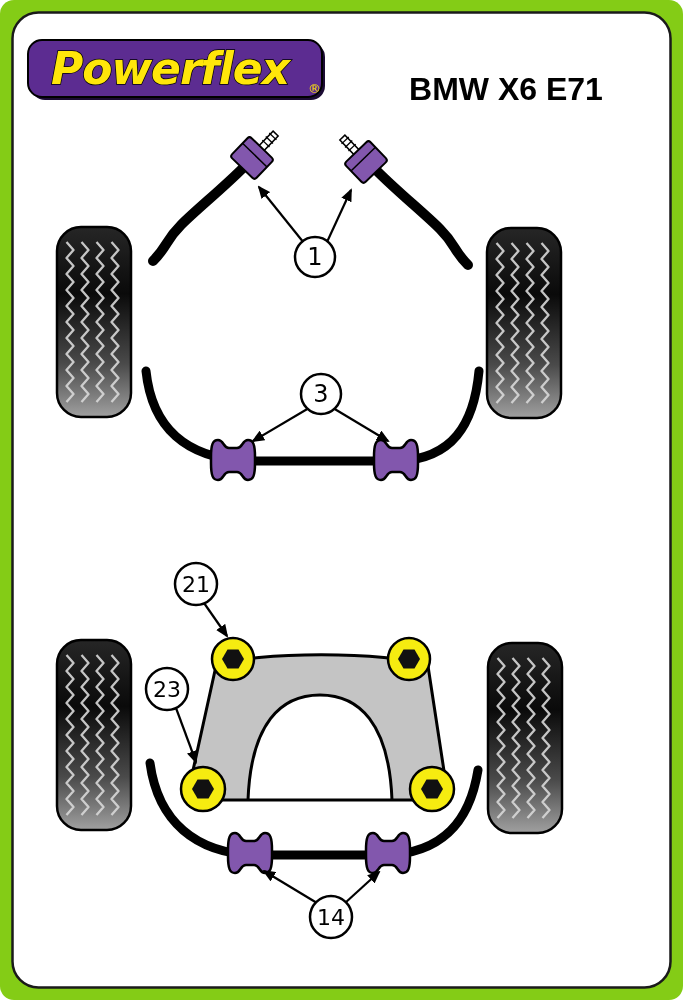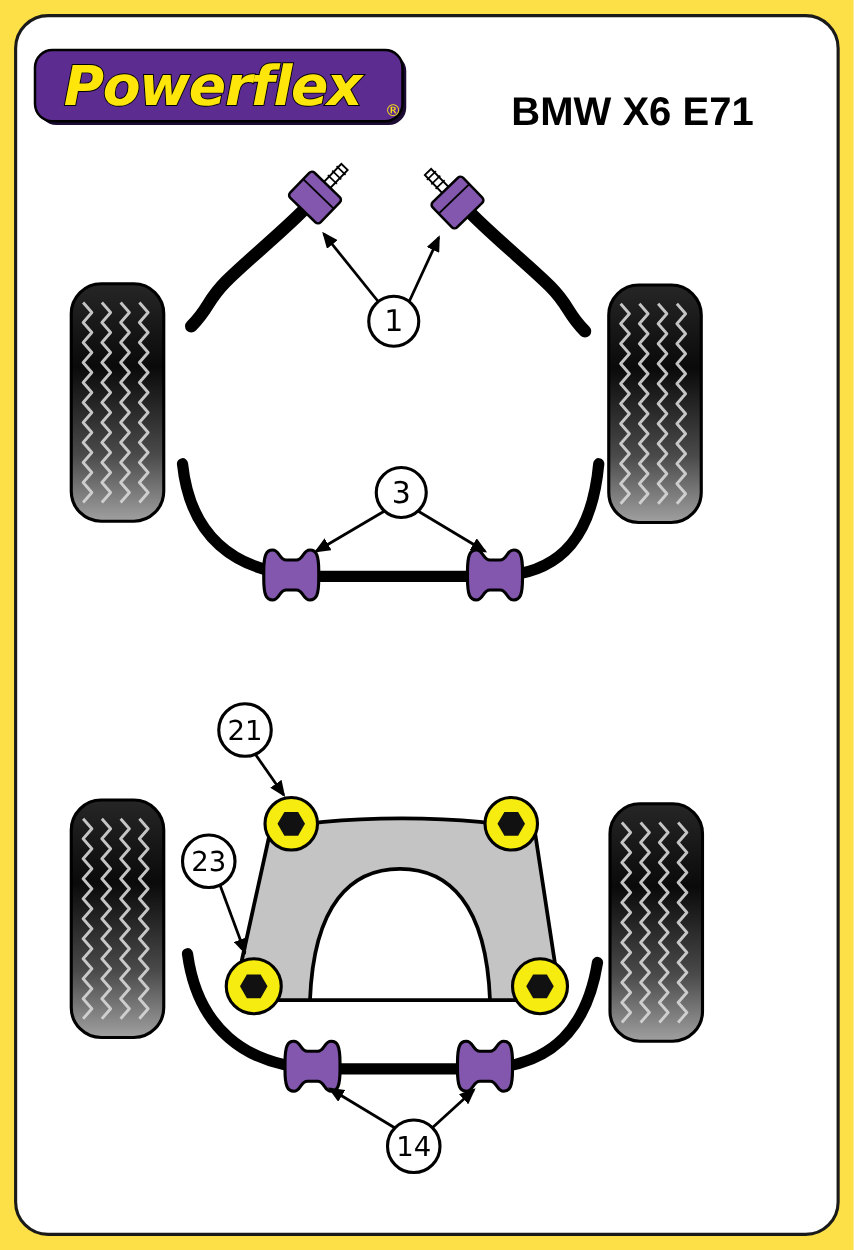--- a/index.html
+++ b/index.html
@@ -1,16 +1,16 @@
 <!DOCTYPE html>
 <html><head>
 <meta charset="utf-8">
 <style>
   html,body{margin:0;padding:0;background:#ffffff;}
-  .page{width:683px;height:1000px;position:relative;background:#fde047;font-family:"Liberation Sans",sans-serif;}
+  .page{width:683px;height:1000px;position:relative;background:#84cc16;font-family:"Liberation Sans",sans-serif;border-radius:14px;}
   svg{display:block;}
   .brand{font-family:"DejaVu Sans",sans-serif;font-style:italic;font-weight:bold;letter-spacing:-1px;}
   .model{font-family:"Liberation Sans",sans-serif;font-weight:bold;}
   .callout-num{font-family:"DejaVu Sans",sans-serif;}
 </style>
 </head>
 <body>
 
 <div class="page">
 <svg width="683" height="1000" viewBox="0 0 683 1000" xmlns="http://www.w3.org/2000/svg">

